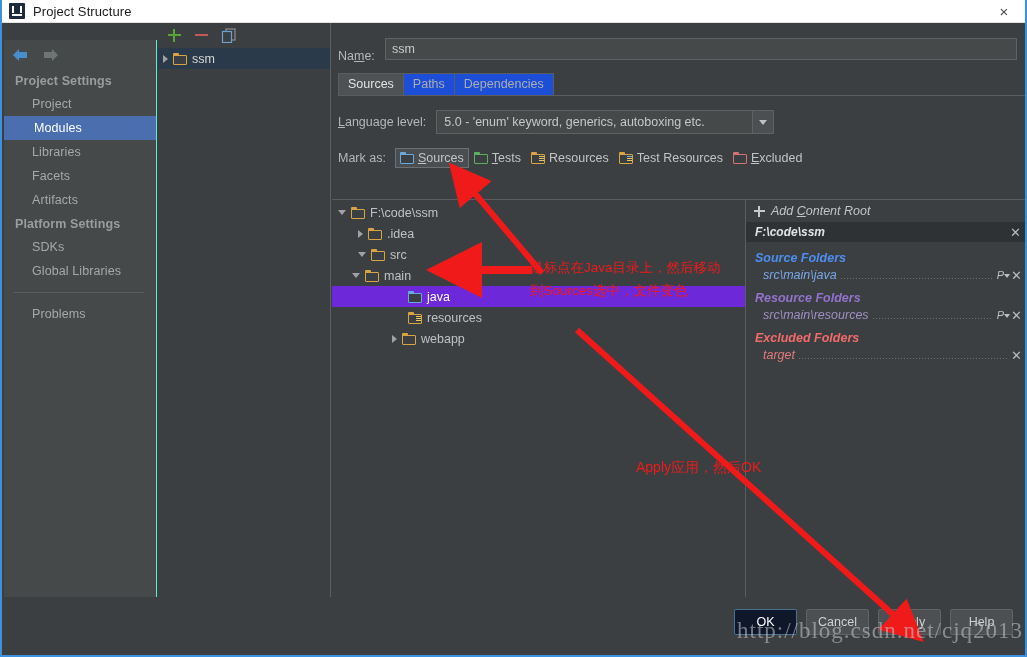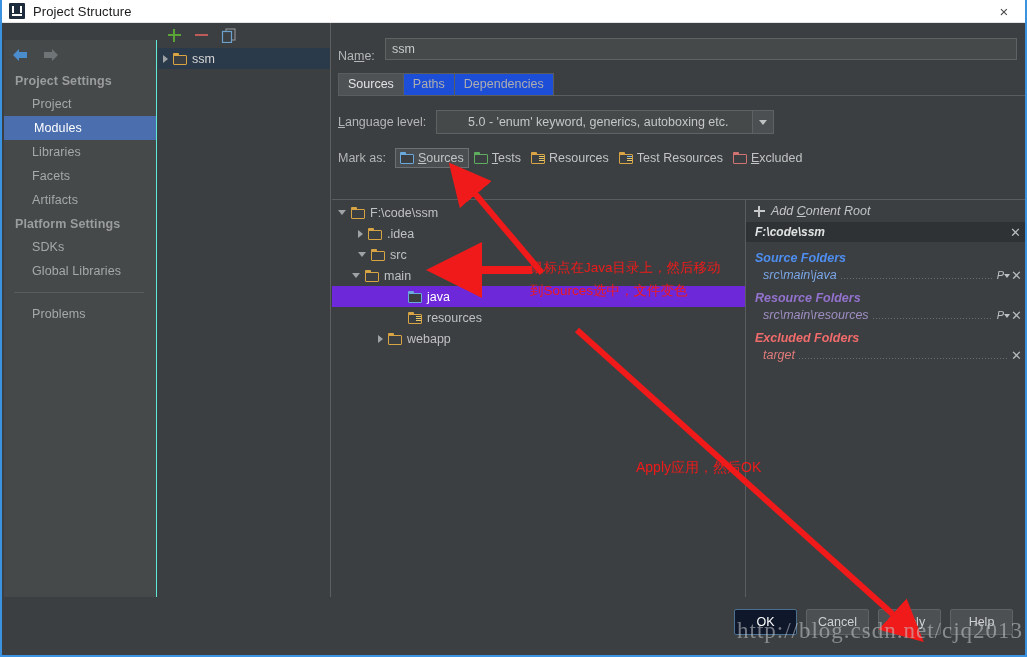--- a/index.html
+++ b/index.html
@@ -144,21 +144,21 @@
     margin-right: -1px;
   }
   .tab.active { background: #4e5254; color: #e2e2e2; }
   .tabline { height: 1px; background: #5a5d5e; margin-left: 6px; margin-right: 2px; }
 
   .langrow { display: flex; align-items: center; padding: 14px 0 0 6px; }
   .langlabel { font-size: 12.5px; color: #b4b6b7; margin-right: 10px; }
   .langlabel u { text-decoration: underline; }
   .combo {
     width: 338px; height: 24px; background: #45494a;
-    border: 1px solid #5e6263; display: flex; align-items: center; text-align: center;
+    border: 1px solid #5e6263; display: flex; align-items: center;
   }
   .combo .val {
     flex: 1; font-size: 12.5px; color: #c5c7c8; padding-left: 7px;
     white-space: nowrap; overflow: hidden;
   }
   .combo .arrowbtn {
     width: 21px; height: 22px; background: #4b4f51;
     border-left: 1px solid #5e6263;
     display: flex; align-items: center; justify-content: center;
   }
@@ -489,21 +489,21 @@
               <span class="tabtop"></span>
               <span class="body"></span>
               <span class="dots">
                 <span></span>
                 <span></span>
                 <span></span>
               </span>
             </span>
           <span class="tlabel">resources</span>
         </div>
-        <div class="trow" style="padding-left:46px">
+        <div class="trow" style="padding-left:60px">
           <div class="tri"></div>
           <span class="fi orange">
               <span class="tabtop"></span>
               <span class="body"></span>
             </span>
           <span class="tlabel">webapp</span>
         </div>
       </div>
 
       <div class="roots">

